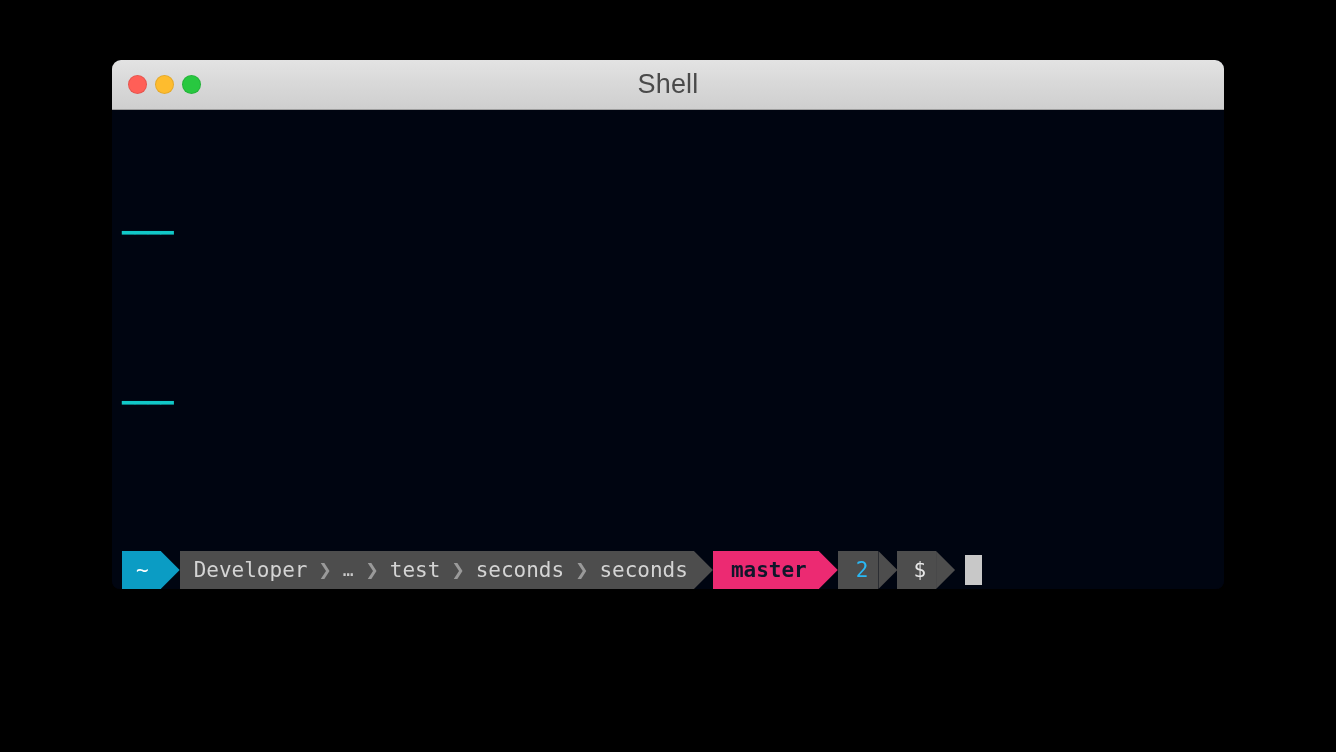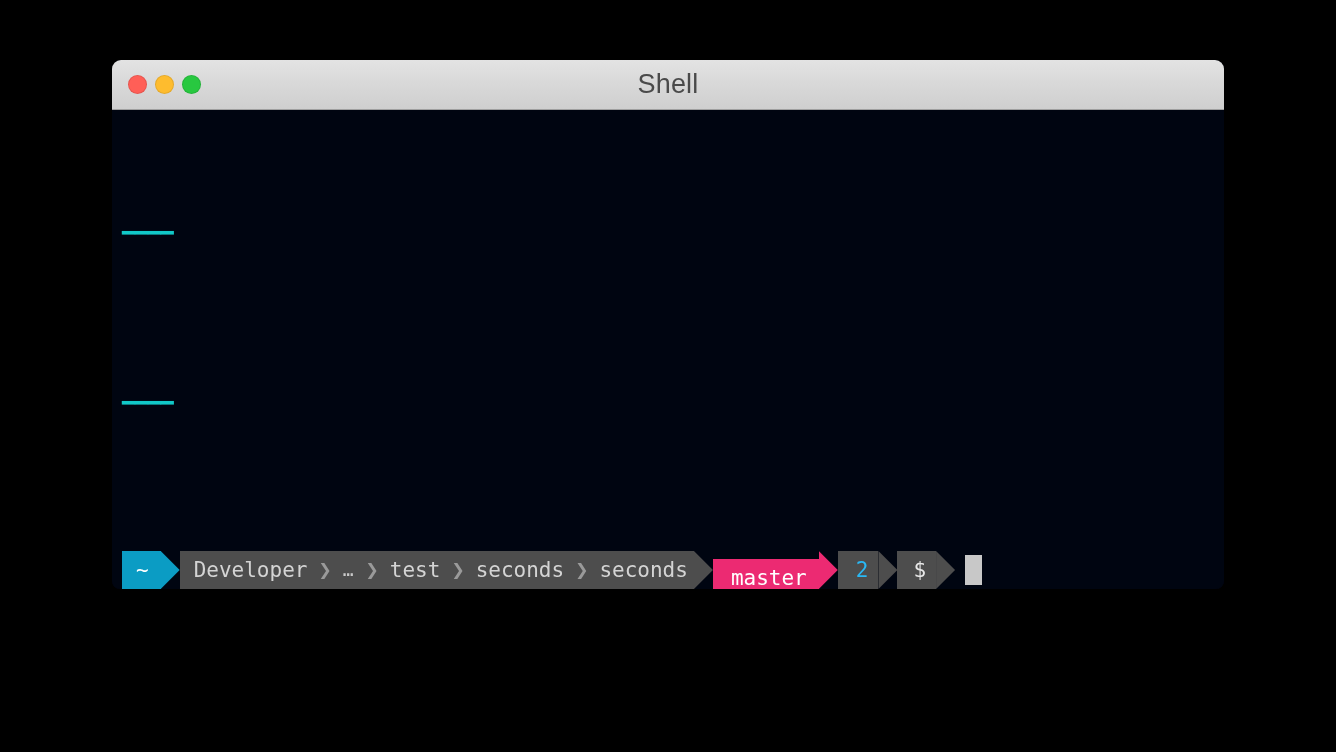--- a/index.html
+++ b/index.html
@@ -126,25 +126,24 @@
   }
   .seg.path {
     background: #4d4d4d;
     color: #d4d4d4;
     padding-left: 14px;
     padding-right: 6px;
     gap: 0;
   }
   .seg.git {
     background: #ec2a72;
-    color: #ffffff;
+    color: #0f172a;
     padding-left: 18px;
     padding-right: 12px;
-    font-weight: normal;
-    margin-top: 8px;
+    font-weight: bold;
   }
   .seg.count {
     background: #4d4d4d;
     color: #29b8f5;
     padding-left: 18px;
     padding-right: 10px;
   }
   .seg.dollar {
     background: #4d4d4d;
     color: #e8e8e8;

